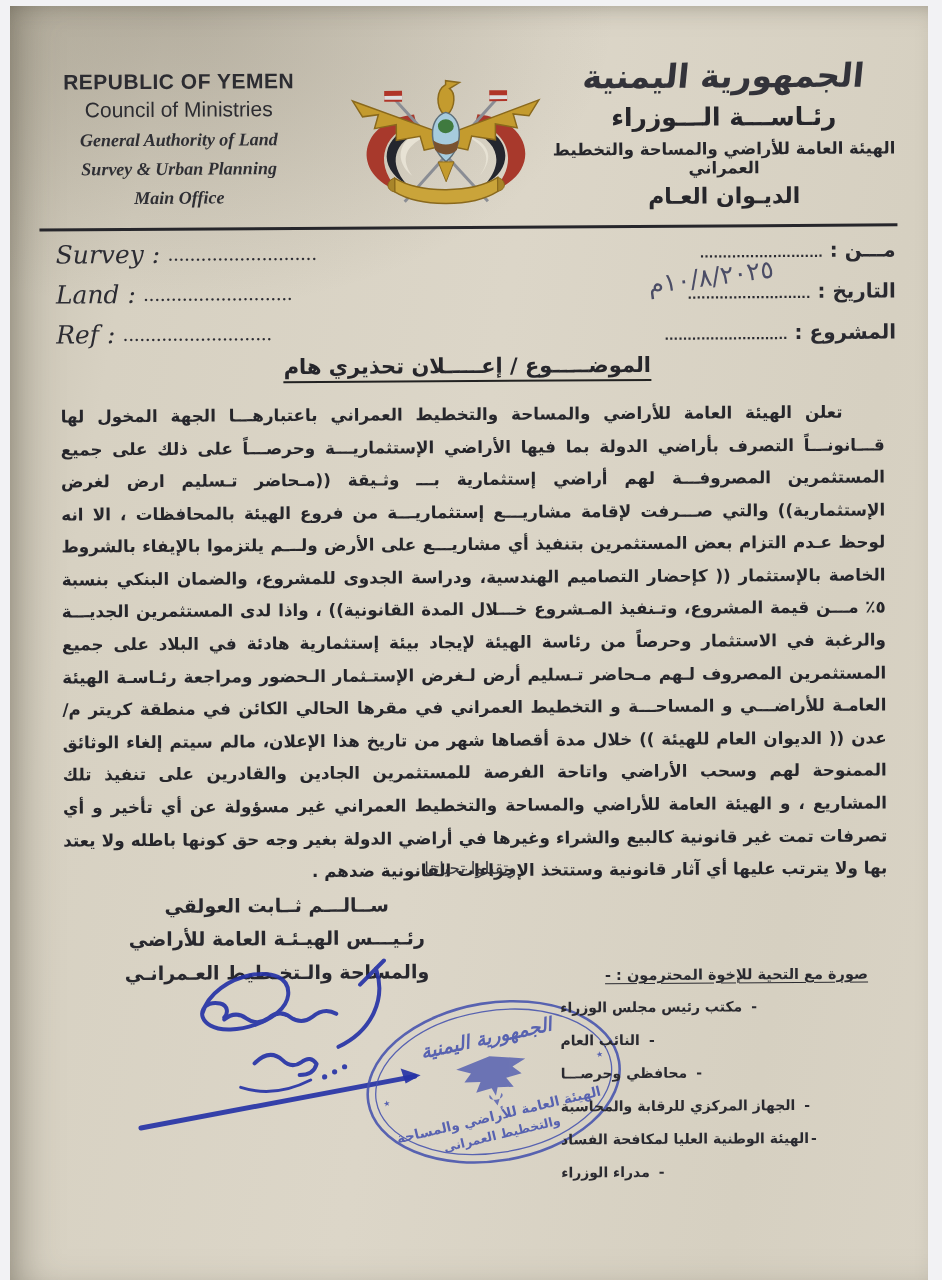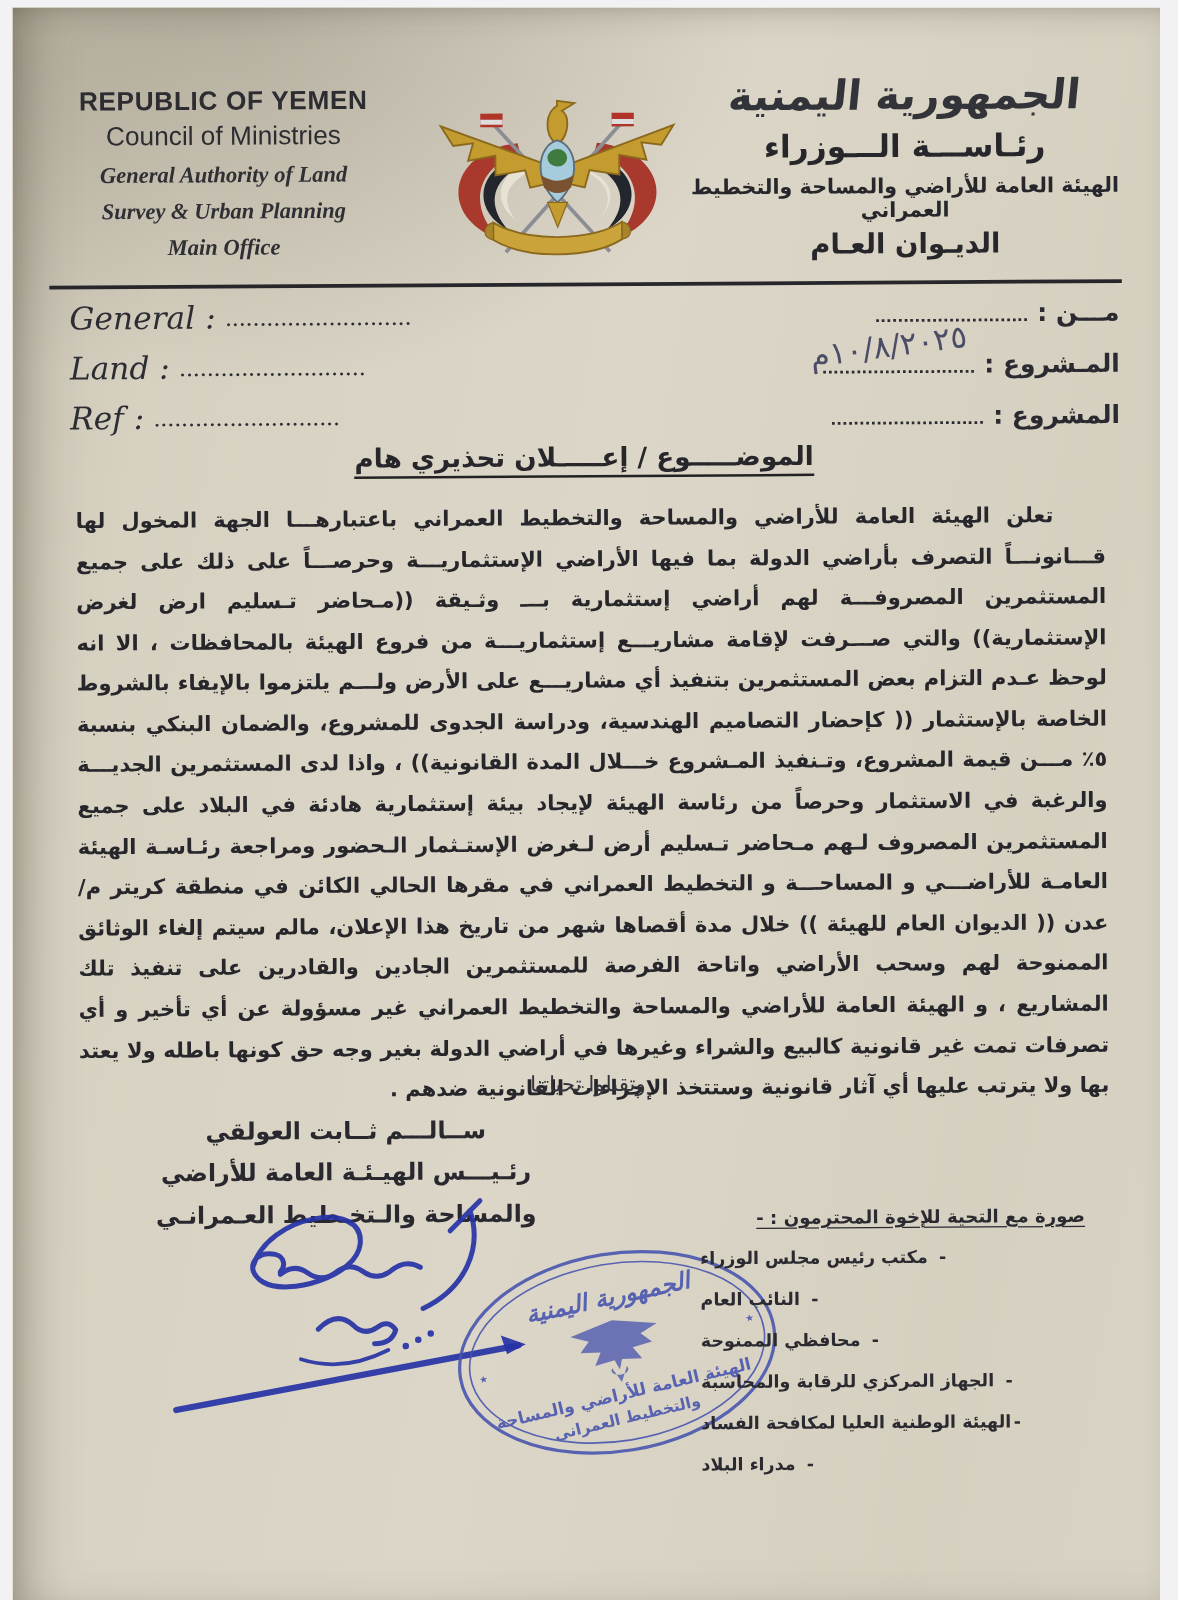--- a/index.html
+++ b/index.html
@@ -120,27 +120,27 @@
     <div class="lh-ar">
       <div class="a1">الجمهورية اليمنية</div>
       <div class="a2">رئـاســـة الـــوزراء</div>
       <div class="a3">الهيئة العامة للأراضي والمساحة والتخطيط العمراني</div>
       <div class="a4">الديـوان العـام</div>
     </div>
 
     <div class="rule"></div>
 
     <div class="f-en">
-      <div class="row"><span>General :</span> <span class="dots">...........................</span></div>
+      <div class="row"><span>Survey :</span> <span class="dots">...........................</span></div>
       <div class="row"><span>Land :</span> <span class="dots">...........................</span></div>
       <div class="row"><span>Ref :</span> <span class="dots">...........................</span></div>
     </div>
     <div class="f-ar">
       <div class="row"><span>مـــن :</span> <span class="dots">...........................</span></div>
-      <div class="row"><span>المـشروع :</span> <span class="dots">...........................</span></div>
+      <div class="row"><span>التاريخ :</span> <span class="dots">...........................</span></div>
       <div class="row"><span>المشروع :</span> <span class="dots">...........................</span></div>
     </div>
     <div class="hand-date">١٠/٨/٢٠٢٥م</div>
 
     <div class="subject">
       <span>الموضـــــوع / إعـــــلان تحذيري هام</span>
     </div>
 
     <div class="body-text">تعلن الهيئة العامة للأراضي والمساحة والتخطيط العمراني باعتبارهـــا الجهة المخول لها قـــانونـــاً التصرف بأراضي الدولة بما فيها الأراضي الإستثماريـــة وحرصـــاً على ذلك على جميع المستثمرين المصروفـــة لهم أراضي إستثمارية بـــ وثـيقة ((مـحاضر تـسليم ارض لغرض الإستثمارية)) والتي صـــرفت لإقامة مشاريـــع إستثماريـــة من فروع الهيئة بالمحافظات ، الا انه لوحظ عـدم التزام بعض المستثمرين بتنفيذ أي مشاريـــع على الأرض ولـــم يلتزموا بالإيفاء بالشروط الخاصة بالإستثمار (( كإحضار التصاميم الهندسية، ودراسة الجدوى للمشروع، والضمان البنكي بنسبة ٥٪ مـــن قيمة المشروع، وتـنفيذ المـشروع خـــلال المدة القانونية)) ، واذا لدى المستثمرين الجديـــة والرغبة في الاستثمار وحرصاً من رئاسة الهيئة لإيجاد بيئة إستثمارية هادئة في البلاد على جميع المستثمرين المصروف لـهم مـحاضر تـسليم أرض لـغرض الإستـثمار الـحضور ومراجعة رئـاسـة الهيئة العامـة للأراضـــي و المساحـــة و التخطيط العمراني في مقرها الحالي الكائن في منطقة كريتر م/ عدن (( الديوان العام للهيئة )) خلال مدة أقصاها شهر من تاريخ هذا الإعلان، مالم سيتم إلغاء الوثائق الممنوحة لهم وسحب الأراضي واتاحة الفرصة للمستثمرين الجادين والقادرين على تنفيذ تلك المشاريع ، و الهيئة العامة للأراضي والمساحة والتخطيط العمراني غير مسؤولة عن أي تأخير و أي تصرفات تمت غير قانونية كالبيع والشراء وغيرها في أراضي الدولة بغير وجه حق كونها باطله ولا يعتد بها ولا يترتب عليها أي آثار قانونية وستتخذ الإجراءات القانونية ضدهم .</div>
 
@@ -194,32 +194,32 @@
       <ul>
         <li>
             <span class="txt">مكتب رئيس مجلس الوزراء</span>
             <span class="dash">-</span>
           </li>
         <li>
             <span class="txt">النائب العام</span>
             <span class="dash">-</span>
           </li>
         <li>
-            <span class="txt">محافظي الممنوحة</span>
+            <span class="txt">محافظي وحرصـــا</span>
             <span class="dash">-</span>
           </li>
         <li>
             <span class="txt">الجهاز المركزي للرقابة والمحاسبة</span>
             <span class="dash">-</span>
           </li>
         <li>
             <span class="txt">الهيئة الوطنية العليا لمكافحة الفساد</span>
             <span class="dash">-</span>
           </li>
         <li>
-            <span class="txt">مدراء البلاد</span>
+            <span class="txt">مدراء الوزراء</span>
             <span class="dash">-</span>
           </li>
       </ul>
     </div>
 
   </div>
 </div>
 
 </body></html>

